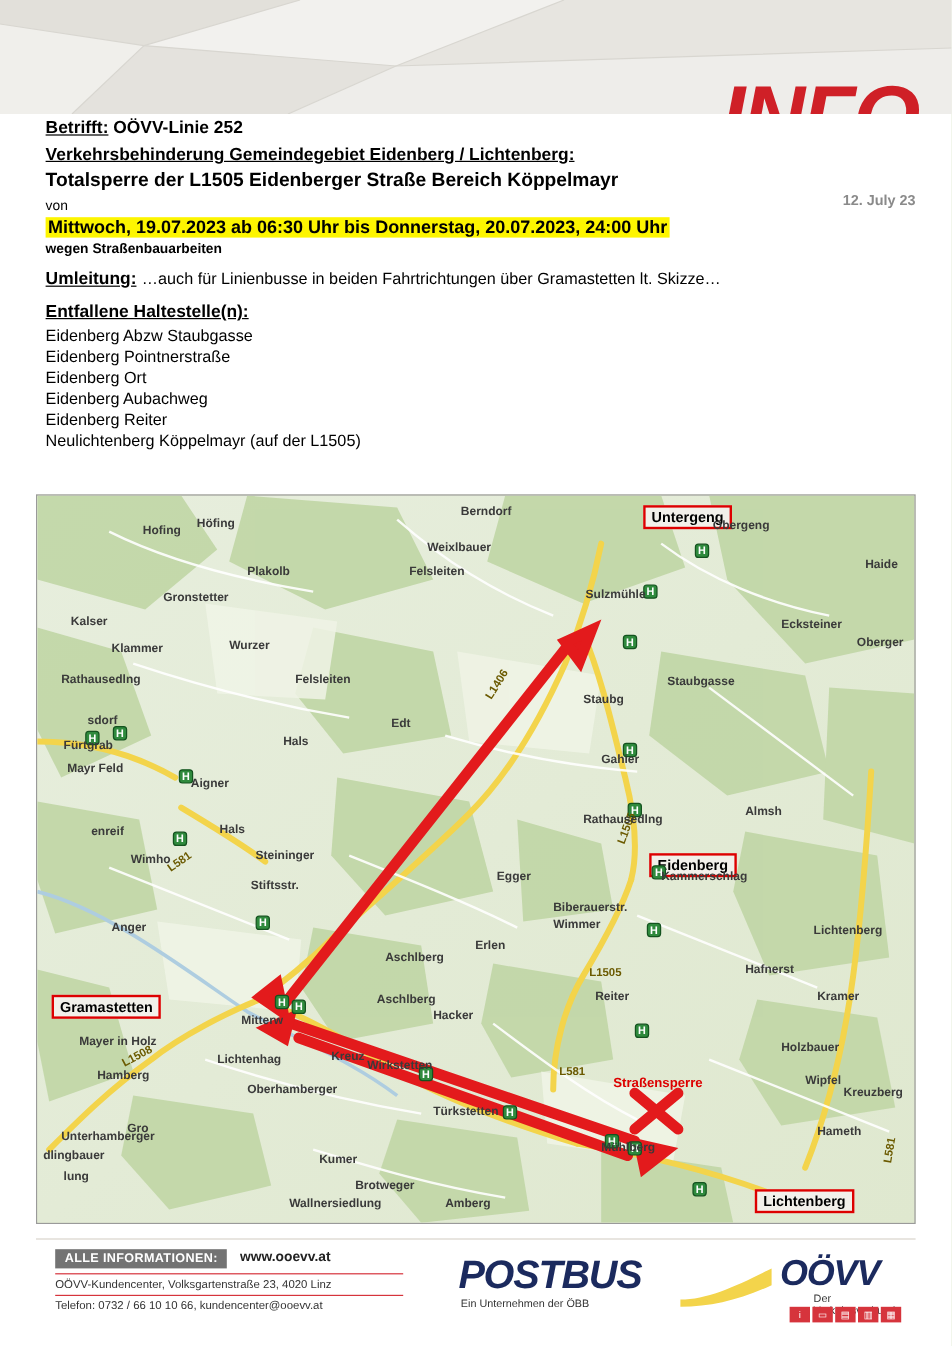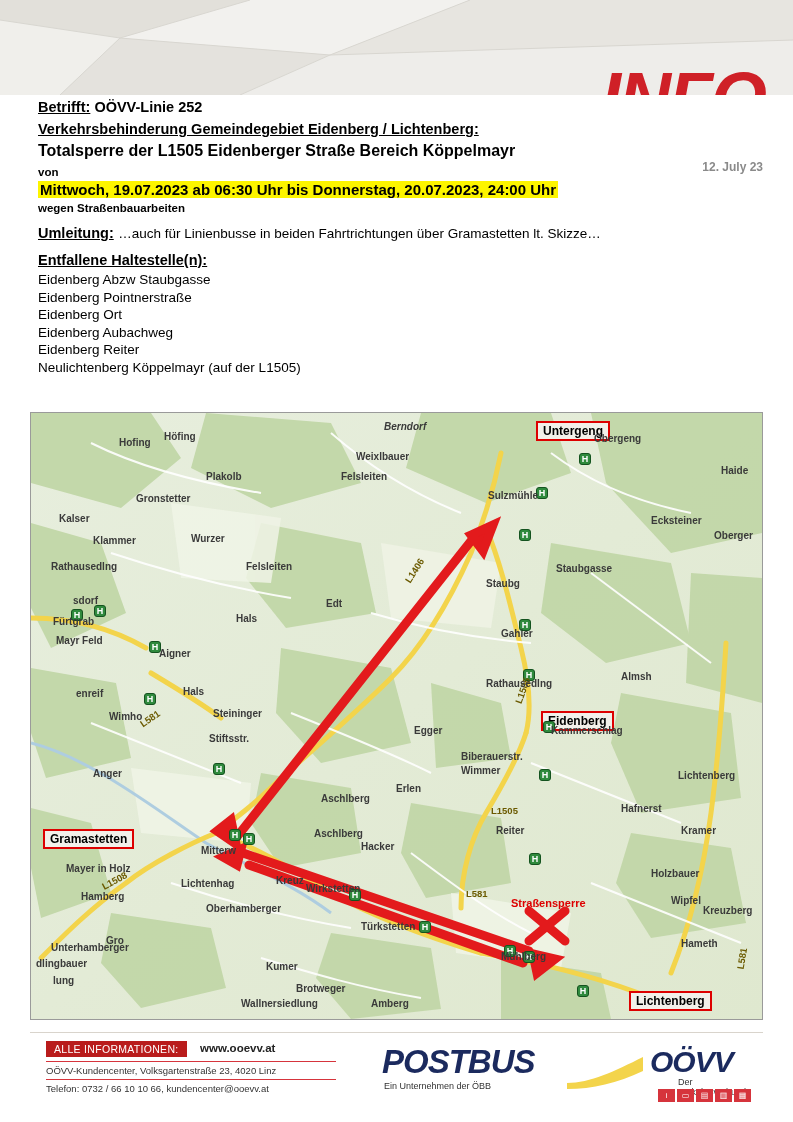--- a/index.html
+++ b/index.html
@@ -40,21 +40,21 @@
   .content { position:absolute; left:38px; top:98px; width:700px; }
   .line { font-size:14.5px; line-height:1.32; }
   .b { font-weight:bold; }
   .u { text-decoration:underline; }
   .big { font-size:16px; font-weight:bold; }
   .hl {
     background:#fdf500; font-weight:bold; font-size:15px;
     display:inline-block; padding:0 2px;
   }
   .small { font-size:11.5px; font-weight:bold; }
-  .small-n { font-size:11.5px; font-weight:bold; }
+  .small-n { font-size:11.5px; font-weight:normal; }
   .normal { font-size:13.5px; font-weight:normal; }
   .mt6 { margin-top:6px; }
   .mt10 { margin-top:10px; }
   .mt3 { margin-top:3px; }
   .stoplist div { font-size:13.5px; line-height:1.30; }
 
   
   .map-wrap {
     position:absolute; left:30px; top:412px; width:733px; height:608px;
     border:1px solid #9a9a9a; overflow:hidden; background:#dfe7cf;
@@ -81,21 +81,21 @@
     white-space:nowrap;
   }
 
   
   .footer {
     position:absolute; left:30px; top:1032px; width:733px; height:72px;
     border-top:1px solid #d9d4cc;
   }
   .foot-badge {
     position:absolute; left:16px; top:8px;
-    background:#b91c1c; color:#fff; font-size:10.5px; font-weight:normal;
+    background:#737373; color:#fff; font-size:10.5px; font-weight:bold;
     padding:2px 8px; letter-spacing:.3px;
   }
   .foot-url {
     position:absolute; left:170px; top:9px;
     font-size:11.5px; font-weight:bold; color:#222;
   }
   .foot-line { position:absolute; left:16px; font-size:9.5px; color:#333; }
   .foot-rule { position:absolute; left:16px; width:290px; border-top:1px solid #d6343c; }
   .postbus {
     position:absolute; left:352px; top:10px;
@@ -307,21 +307,21 @@
     <div class="rdlabel" style="left:478px; top:272px; transform:rotate(-70deg);">L1505</div>
     <div class="rdlabel" style="left:108px; top:300px; transform:rotate(-35deg);">L581</div>
     <div class="rdlabel" style="left:70px; top:462px; transform:rotate(-28deg);">L1508</div>
     <div class="rdlabel" style="left:460px; top:392px;">L1505</div>
     <div class="rdlabel" style="left:700px; top:540px; transform:rotate(-80deg);">L581</div>
     <div class="rdlabel" style="left:435px; top:475px;">L581</div>
 
     <div id="village-layer">
         <div class="map-label" style="left: 88px; top: 24px;">Hofing</div>
         <div class="map-label" style="left: 133px; top: 18px;">Höfing</div>
-        <div class="map-label" style="left: 353px; top: 8px; font-style: italic;">Berndorf</div>
+        <div class="map-label" style="left: 353px; top: 8px;">Berndorf</div>
         <div class="map-label" style="left: 563px; top: 20px;">Obergeng</div>
         <div class="map-label" style="left: 325px; top: 38px;">Weixlbauer</div>
         <div class="map-label" style="left: 175px; top: 58px;">Plakolb</div>
         <div class="map-label" style="left: 310px; top: 58px;">Felsleiten</div>
         <div class="map-label" style="left: 690px; top: 52px;">Haide</div>
         <div class="map-label" style="left: 105px; top: 80px;">Gronstetter</div>
         <div class="map-label" style="left: 457px; top: 77px;">Sulzmühle</div>
         <div class="map-label" style="left: 28px; top: 100px;">Kalser</div>
         <div class="map-label" style="left: 620px; top: 102px;">Ecksteiner</div>
         <div class="map-label" style="left: 683px; top: 117px;">Oberger</div>

